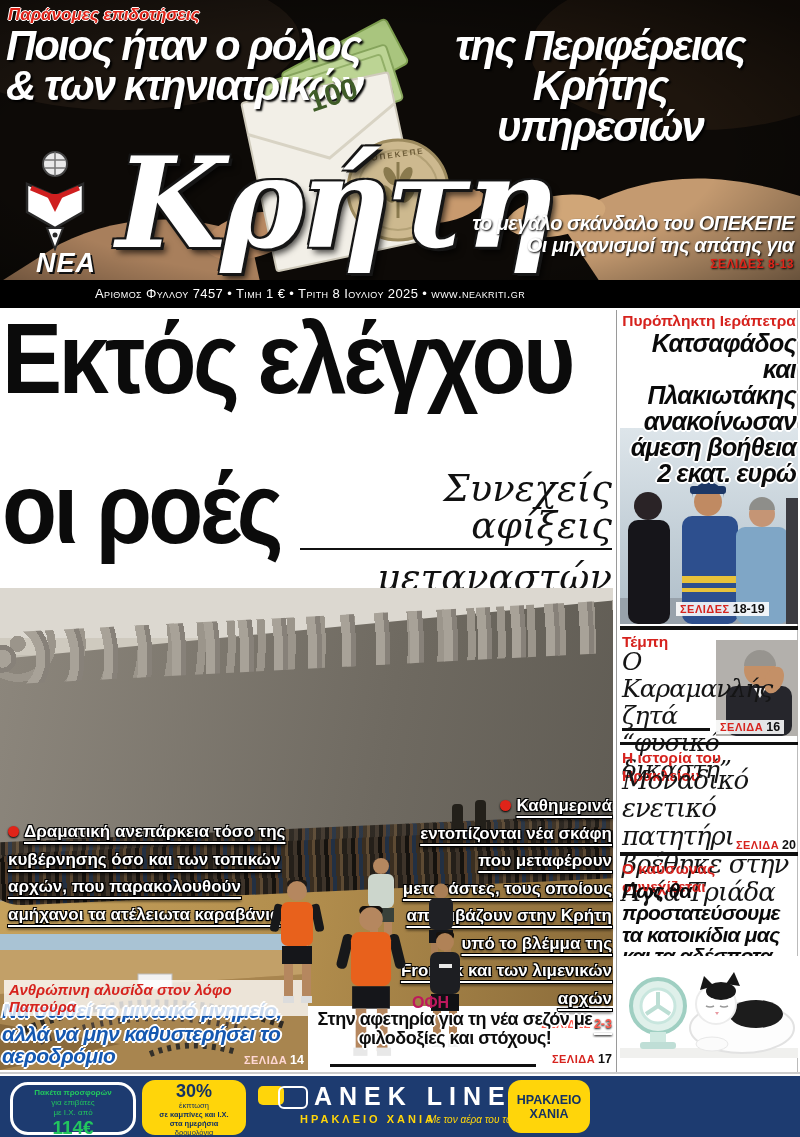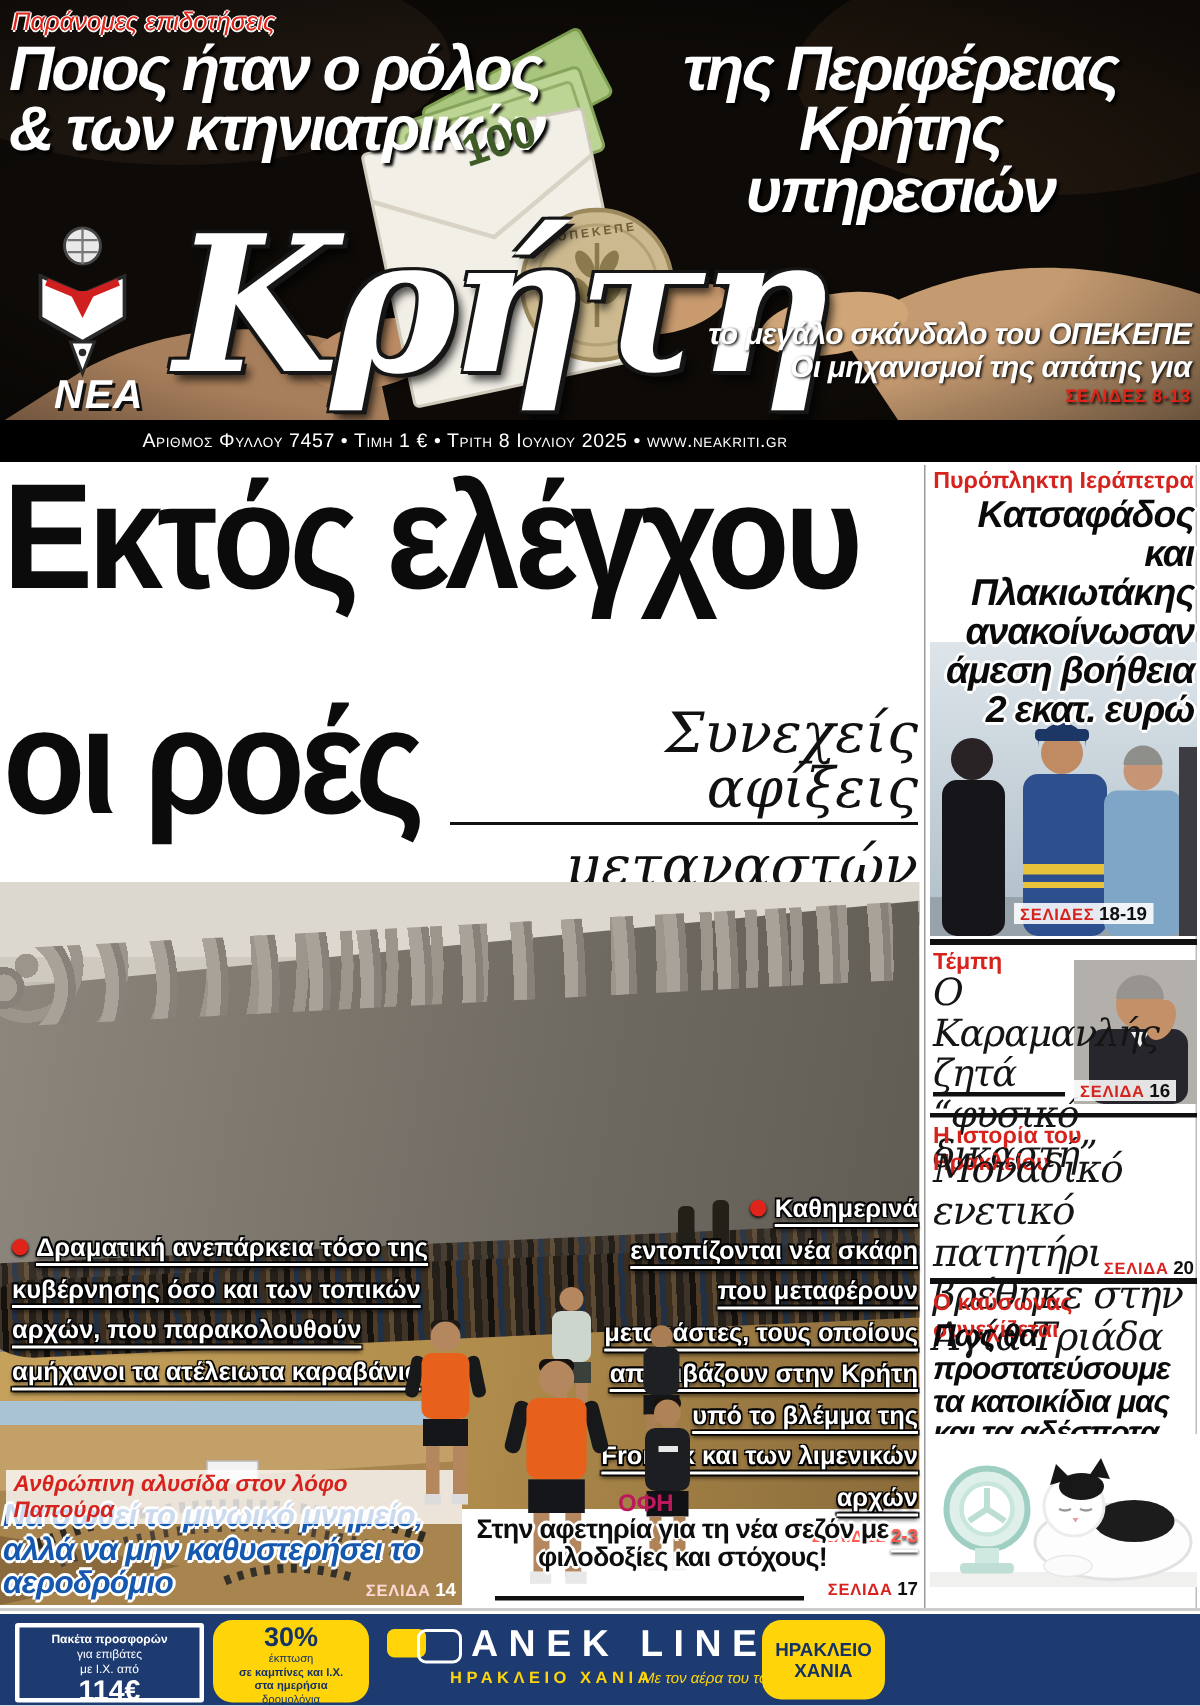--- a/index.html
+++ b/index.html
@@ -1,21 +1,21 @@
 <!DOCTYPE html>
 <html><head>
 <meta charset="utf-8">
 <style>
   html,body{margin:0;padding:0;background:#e8e8e8;}
   #page{position:relative;width:800px;height:1137px;background:#fff;overflow:hidden;
         font-family:"Liberation Sans",sans-serif;margin:0 auto;}
   .abs{position:absolute;}
   
   #banner{left:0;top:0;width:800px;height:308px;background:#0d0a07;}
-  .banner-kicker{left:8px;top:5px;font-size:17px;font-weight:normal;font-style:italic;color:#e02419;
+  .banner-kicker{left:8px;top:5px;font-size:17px;font-weight:bold;font-style:italic;color:#e02419;
     text-shadow:-1px 0 #fff,1px 0 #fff,0 -1px #fff,0 1px #fff;text-align:center;}
   .banner-h{color:#fff;font-weight:bold;font-style:italic;font-size:42px;line-height:.96;
     letter-spacing:-2px;text-shadow:2px 2px 2px #000;}
   .masthead-name{font-family:"DejaVu Serif","Liberation Serif",serif;font-weight:bold;font-style:italic;
     color:#fff;font-size:126px;letter-spacing:-5px;line-height:1;
     text-shadow:3px 3px 0 #161616,-2px -2px 0 #161616,2px -2px 0 #161616,-2px 2px 0 #161616,5px 6px 6px rgba(0,0,0,.7);}
   .masthead-nea{color:#fff;font-weight:bold;font-style:italic;font-size:27px;letter-spacing:1px;
     text-shadow:2px 2px 0 #111;}
   #infobar{left:0;top:280px;width:800px;height:28px;background:#000;}
   .info-line{left:95px;top:286px;color:#fff;font-size:13px;letter-spacing:.4px;font-variant:small-caps;}
@@ -71,21 +71,21 @@
   .vline{left:616px;top:310px;width:1px;height:762px;background:#9a9a9a;}
   .redge{left:797px;top:310px;width:1px;height:762px;background:#bbb;}
   .kicker{color:#d6231e;font-weight:bold;font-size:15.5px;}
   .story-h-sans{color:#0a0a0a;font-weight:bold;font-style:italic;letter-spacing:-.8px;line-height:1.04;}
   .story-h-serif{font-family:"DejaVu Serif","Liberation Serif",serif;font-style:italic;color:#151515;
     line-height:1.08;letter-spacing:-1px;}
   .rule{position:absolute;background:#101010;}
   .chip{background:rgba(255,255,255,.88);padding:0 4px;}
   
   #ad{left:0;top:1076px;width:800px;height:61px;background:#1d3b70;}
-  .adbox{border:3px solid #fff;border-radius:2px;color:#ffffff;text-align:center;}
+  .adbox{border:3px solid #fff;border-radius:18px;color:#22c55e;text-align:center;}
   .adsmall{font-size:8px;line-height:1.25;}
   .yellowbox{background:#ffd50a;border-radius:13px;color:#143263;text-align:center;}
   .anek-name{color:#fff;font-weight:bold;font-size:25px;letter-spacing:7px;}
   .anek-ports{color:#ffd50a;font-weight:bold;font-size:11px;letter-spacing:3px;}
   .anek-tag{color:#ffd50a;font-style:italic;font-size:10px;}
   .infopanel{background:#fff;color:#27497f;padding:5px 9px;box-sizing:border-box;}
   .seamore{font-weight:bold;font-size:15px;color:#41277a;letter-spacing:.5px;}
   .grey-hr{left:0;top:1072px;width:800px;height:2px;background:#ccc;position:absolute;}
 </style>
 </head>

